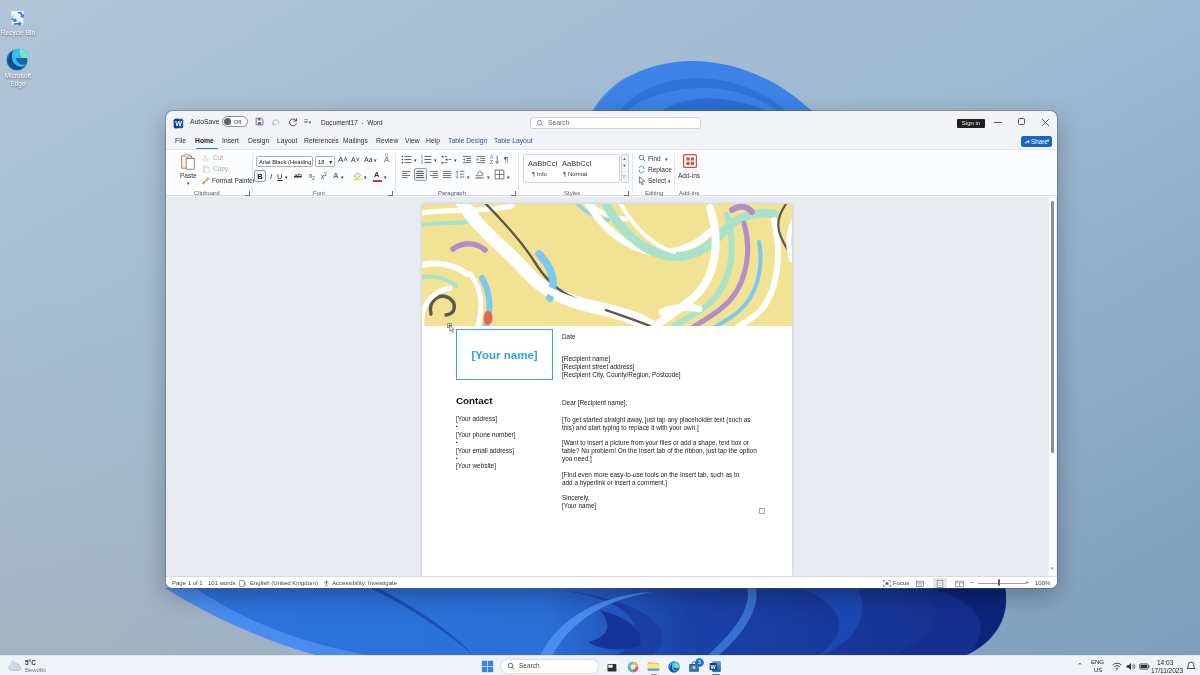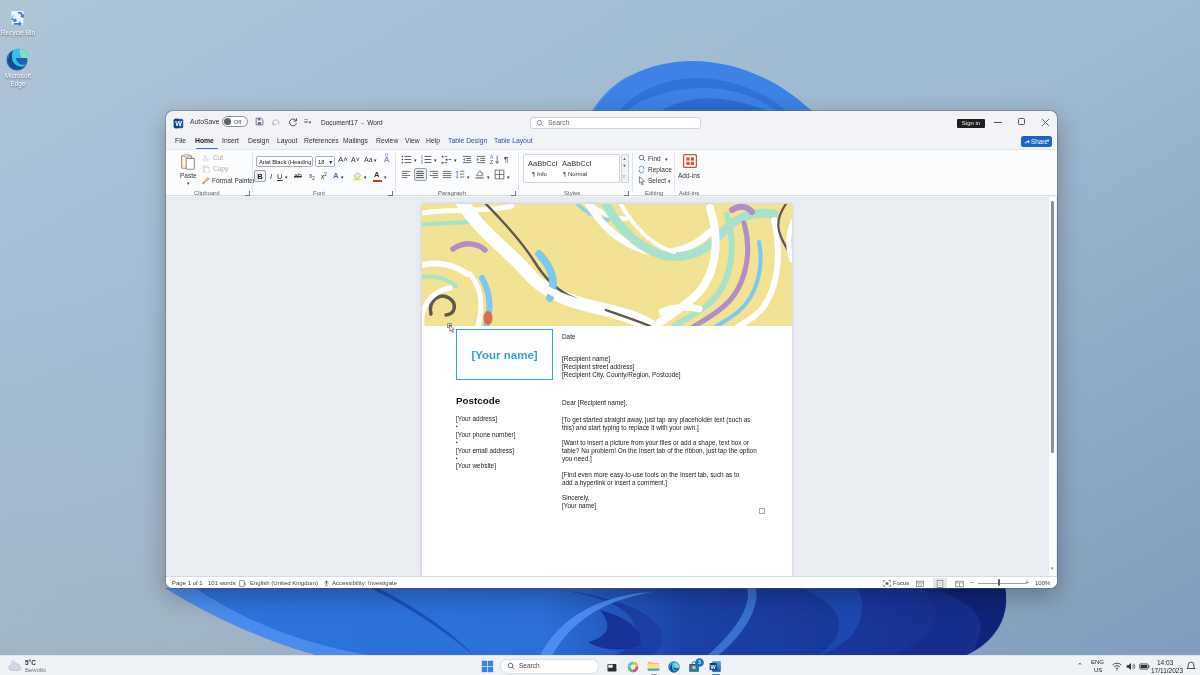--- a/index.html
+++ b/index.html
@@ -401,21 +401,21 @@
         <svg width="6" height="8" viewBox="0 0 8 10" style="position:absolute;left:27px;top:121px;">
           <path d="M1 0 L1 8 L3 6.2 L4.5 9.5 L5.8 9 L4.4 5.8 L7 5.6 Z" fill="#fff" stroke="#333" stroke-width="0.7"></path>
         </svg>
 
         <div style="position:absolute;left:34px;top:125px;width:97px;height:51px;border:1.5px solid #35a3d9;"></div>
         <div style="position:absolute;left:34px;top:145px;width:97px;text-align:center;font-size:11.5px;font-weight:bold;color:#2ea3db;letter-spacing:0;">[Your name]</div>
 
         <div class="doctxt" style="left:140px;top:128.5px;">Date</div>
         <div class="doctxt" style="left:140px;top:151px;">[Recipient name]<br>[Recipient street address]<br>[Recipient City, County/Region, Postcode]</div>
 
-        <div style="position:absolute;left:34px;top:191px;font-size:9.8px;font-weight:bold;color:#111;">Postcode</div>
+        <div style="position:absolute;left:34px;top:191px;font-size:9.8px;font-weight:bold;color:#111;">Contact</div>
         <div class="doctxt" style="left:34px;top:211px;">[Your address]</div>
         <div class="doctxt" style="left:34px;top:218px;font-size:5px;">▪</div>
         <div class="doctxt" style="left:34px;top:227px;">[Your phone number]</div>
         <div class="doctxt" style="left:34px;top:234px;font-size:5px;">▪</div>
         <div class="doctxt" style="left:34px;top:243px;">[Your email address]</div>
         <div class="doctxt" style="left:34px;top:250px;font-size:5px;">▪</div>
         <div class="doctxt" style="left:34px;top:258px;">[Your website]</div>
 
         <div class="doctxt" style="left:140px;top:195px;">Dear [Recipient name],</div>
         <div class="doctxt" style="left:140px;top:211.5px;width:196px;">[To get started straight away, just tap any placeholder text (such as this) and start typing to replace it with your own.]</div>

